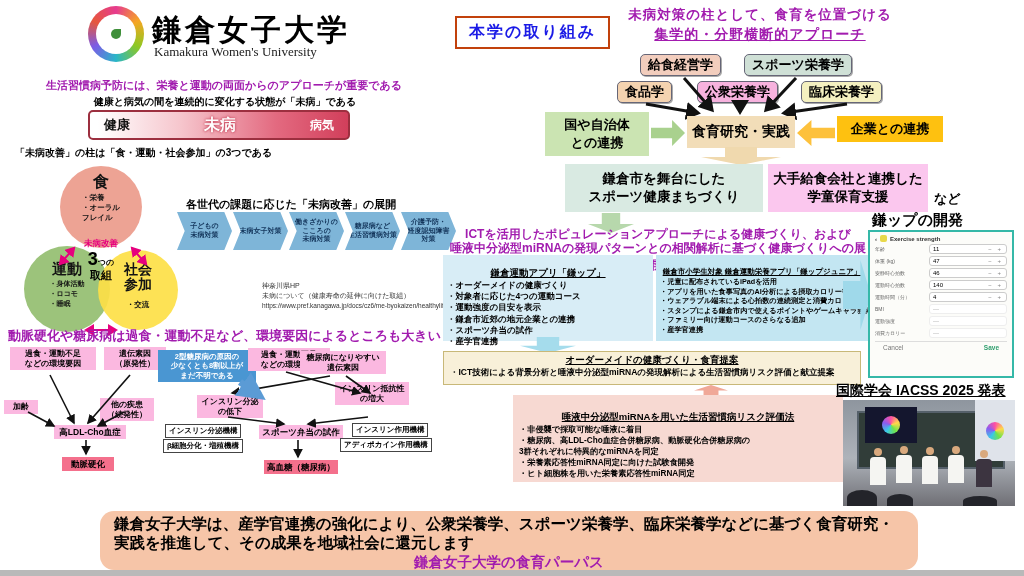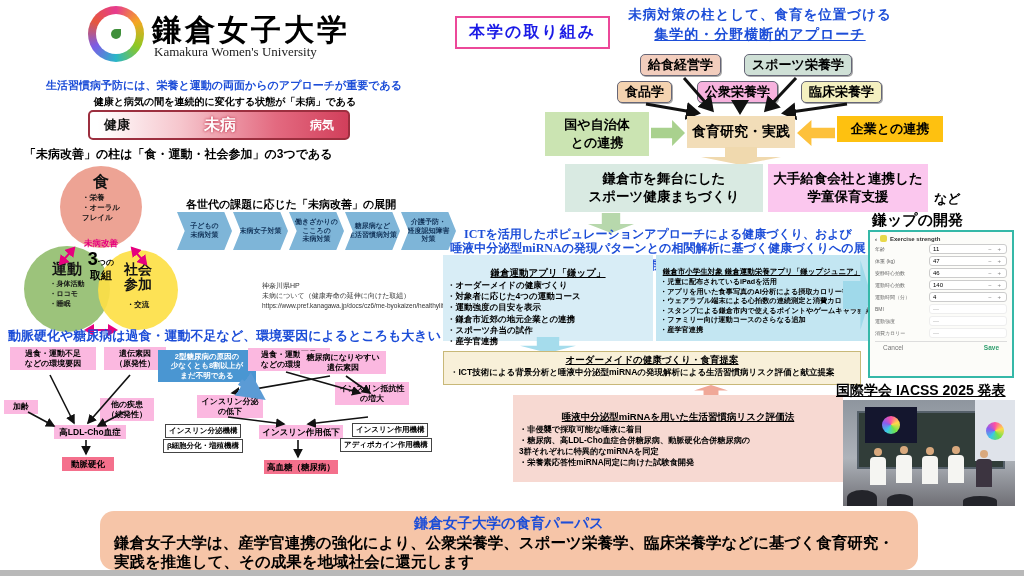--- a/index.html
+++ b/index.html
@@ -2,21 +2,21 @@
 <html><head>
 <meta charset="utf-8">
 <style>
   body{margin:0;background:#fff;}
   #poster{position:relative;width:1024px;height:576px;background:#ffffff;overflow:hidden;
           font-family:"Liberation Sans",sans-serif;color:#000;}
   .abs{position:absolute;}
   .b{font-weight:bold;}
   .ml{white-space:pre-line;}
   .ctr{text-align:center;}
-  .blue{color:#1d4ed8;font-family:Liberation Serif, serif;}
+  .blue{color:#a21caf;}
   svg.overlay{position:absolute;pointer-events:none;}
 
   
   .uni-title{font-family:"Liberation Serif",serif;font-weight:600;font-size:30px;letter-spacing:3px;}
   .uni-sub{font-family:"Liberation Serif",serif;font-size:13px;color:#222;}
   .logo-ring{width:56px;height:56px;border-radius:50%;
      background:conic-gradient(#e63b8f,#f5a623,#8ec822,#29b6c8,#7b5ce6,#e6573b,#e63b8f);}
   .logo-inner{position:absolute;left:8px;top:8px;width:40px;height:40px;border-radius:50%;background:#fff;
      display:flex;align-items:center;justify-content:center;}
   .logo-leaf{width:10px;height:10px;border-radius:50% 0 50% 50%;background:#3f8f3a;}
@@ -39,21 +39,21 @@
      display:flex;align-items:center;justify-content:center;text-align:center;
      clip-path:polygon(0 0,86% 0,100% 50%,86% 100%,0 100%,14% 50%);}
 
   
   .pbox{background:#fbb8e0;font-weight:bold;font-size:8px;line-height:1.2;text-align:center;padding:2px 3px;}
   .rbox{background:#f4708c;}
   .wbox{background:#fff;border:1px solid #444;font-weight:bold;font-size:7.5px;padding:1px 3px;white-space:nowrap;}
   .blubox{background:#4a96d2;color:#fff;font-weight:bold;font-size:7.5px;text-align:center;padding:2px;line-height:1.25;}
 
   
-  .badge{border:2px solid #ec4899;color:#1a1ae6;font-weight:bold;font-size:16px;letter-spacing:2px;padding:4px 12px;background:#fff;}
+  .badge{border:2px solid #c2410c;color:#1a1ae6;font-weight:bold;font-size:16px;letter-spacing:2px;padding:4px 12px;background:#fff;}
   .disc{border:1.5px solid #667;border-radius:5px;font-weight:bold;font-size:13px;padding:1px 7px;
         white-space:nowrap;box-shadow:1px 1px 0 #aaa;}
   .fbox{box-sizing:border-box;font-weight:bold;display:flex;align-items:center;justify-content:center;text-align:center;}
   .blockR{clip-path:polygon(0 30%,62% 30%,62% 0,100% 50%,62% 100%,62% 70%,0 70%);}
   .blockL{clip-path:polygon(100% 30%,38% 30%,38% 0,0 50%,38% 100%,38% 70%,100% 70%);}
   .blockD{clip-path:polygon(30% 0,70% 0,70% 55%,100% 55%,50% 100%,0 55%,30% 55%);}
   .blockU{clip-path:polygon(50% 0,100% 45%,72% 45%,72% 100%,28% 100%,28% 45%,0 45%);}
 
   .colpanel{box-sizing:border-box;padding:12px 4px;}
   .colpanel .hd{font-weight:bold;text-decoration:underline;text-align:center;}
@@ -105,21 +105,21 @@
 
   <div class="abs b blue ctr" style="left:38px;top:78px;width:372px;font-size:11px;">生活習慣病予防には、栄養と運動の両面からのアプローチが重要である</div>
   <div class="abs b ctr" style="left:80px;top:95px;width:290px;font-size:10px;">健康と病気の間を連続的に変化する状態が「未病」である</div>
 
   <div class="abs mibar" style="left:88px;top:110px;gap:20px;">
     <span class="lft">健康</span>
     <span class="mid">未病</span>
     <span class="rgt">病気</span>
   </div>
 
-  <div class="abs b" style="left:24px;top:146px;font-size:12px;">「未病改善」の柱は「食・運動・社会参加」の3つである</div>
+  <div class="abs b" style="left:15px;top:146px;font-size:10px;">「未病改善」の柱は「食・運動・社会参加」の3つである</div>
 
   <div class="abs circ" style="left:60px;top:166px;width:82px;height:82px;background:#ec9c8c;padding-top:6px;">
     <div class="t" style="font-size:16px;">食</div>
     <div class="it ml" style="font-size:7.5px;">・栄養
 ・オーラル
   フレイル</div>
   </div>
   <div class="abs circ" style="left:24px;top:246px;width:86px;height:86px;background:#94be70;padding-top:14px;">
     <div class="t" style="font-size:15px;">運動</div>
     <div class="it ml" style="font-size:7px;">・身体活動
@@ -185,21 +185,21 @@
   <div class="abs pbox ml" style="left:248px;top:348px;width:76px;">過食・運動不足
 などの環境要因</div>
   <div class="abs pbox ml" style="left:300px;top:351px;width:80px;">糖尿病になりやすい
 遺伝素因</div>
   <div class="abs pbox ml" style="left:197px;top:395px;width:60px;">インスリン分泌
 の低下</div>
   <div class="abs pbox ml" style="left:335px;top:382px;width:68px;">インスリン抵抗性
 の増大</div>
   <div class="abs wbox" style="left:165px;top:424px;">インスリン分泌機構</div>
   <div class="abs wbox" style="left:163px;top:439px;">β細胞分化・増殖機構</div>
-  <div class="abs pbox" style="left:259px;top:425px;width:78px;font-size:8.5px;">インスリン作用低下</div>
+  <div class="abs pbox" style="left:259px;top:425px;width:78px;font-size:8.5px;">スポーツ弁当の試作</div>
   <div class="abs wbox" style="left:352px;top:423px;">インスリン作用機構</div>
   <div class="abs wbox" style="left:340px;top:438px;">アディポカイン作用機構</div>
   <div class="abs pbox rbox" style="left:264px;top:460px;width:68px;font-size:8.5px;">高血糖（糖尿病）</div>
 
   <svg class="overlay" style="left:0;top:340px;" width="460" height="145" viewBox="0 0 460 145">
     <defs>
         <marker id="mb" markerWidth="7" markerHeight="7" refX="5" refY="3" orient="auto">
           <path d="M0,0 L6,3 L0,6 z" fill="#111"></path>
         </marker>
           <marker id="mc" markerWidth="5" markerHeight="5" refX="3" refY="2" orient="auto">
@@ -287,20 +287,21 @@
     <div class="b" style="font-size:8.5px;">・ICT技術による背景分析と唾液中分泌型miRNAの発現解析による生活習慣病リスク評価と献立提案</div>
   </div>
   <div class="abs blockU" style="left:694px;top:385px;width:34px;height:12px;background:#f0a898;"></div>
 
   <div class="abs mirnabox" style="left:513px;top:395px;width:330px;height:87px;">
     <div class="b ctr" style="font-size:9.5px;text-decoration:underline;">唾液中分泌型miRNAを用いた生活習慣病リスク評価法</div>
     <div class="b ml" style="font-size:8.2px;line-height:1.35;">・非侵襲で採取可能な唾液に着目</div>
     <div class="b ml" style="font-size:8.2px;line-height:1.35;">・糖尿病、高LDL-Cho血症合併糖尿病、動脈硬化合併糖尿病の
   3群それぞれに特異的なmiRNAを同定</div>
     <div class="b ml" style="font-size:8.2px;line-height:1.35;">・栄養素応答性miRNA同定に向けた試験食開発</div>
+    <div class="b ml" style="font-size:8.2px;line-height:1.35;">・ヒト細胞株を用いた栄養素応答性miRNA同定</div>
   </div>
 
   <div class="abs b" style="left:872px;top:211px;font-size:15px;">鎌ップの開発</div>
   <div class="abs phone" style="left:868px;top:230px;width:146px;height:148px;">
     <div class="phead">
       <span>‹</span>
       <span class="picon"></span>
       <span>Exercise strength</span>
     </div>
     <div class="prow">
@@ -390,18 +391,18 @@
     <div class="person teacher" style="left:132px;top:50px;">
         <div class="head"></div>
         <div class="torso"></div>
       </div>
     <div class="aud" style="left:4px;width:30px;height:16px;"></div>
     <div class="aud" style="left:44px;width:26px;height:12px;"></div>
     <div class="aud" style="left:120px;width:34px;height:10px;"></div>
   </div>
 
   <div class="abs banner" style="left:100px;top:511px;width:818px;height:59px;">
+    <div class="b" style="font-size:15.5px;line-height:1.25;">鎌倉女子大学は、産学官連携の強化により、公衆栄養学、スポーツ栄養学、臨床栄養学などに基づく食育研究・実践を推進して、その成果を地域社会に還元します</div>
     <div class="b blue ctr" style="font-size:14.5px;">鎌倉女子大学の食育パーパス</div>
-    <div class="b" style="font-size:15.5px;line-height:1.25;">鎌倉女子大学は、産学官連携の強化により、公衆栄養学、スポーツ栄養学、臨床栄養学などに基づく食育研究・実践を推進して、その成果を地域社会に還元します</div>
   </div>
 
   <div class="abs" style="left:0;top:570px;width:1024px;height:6px;background:#b9b9b9;"></div>
 </div>
 
 </body></html>

